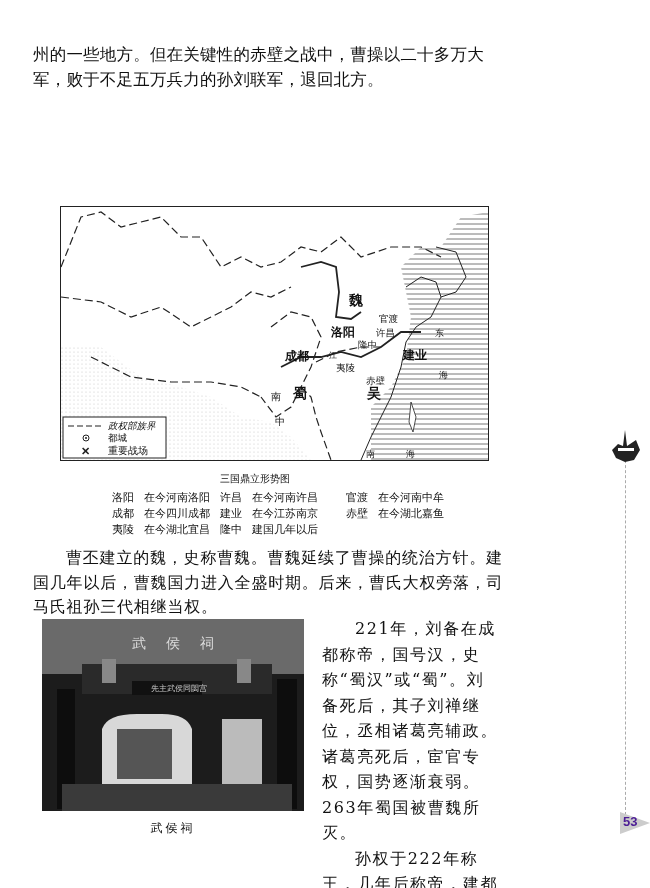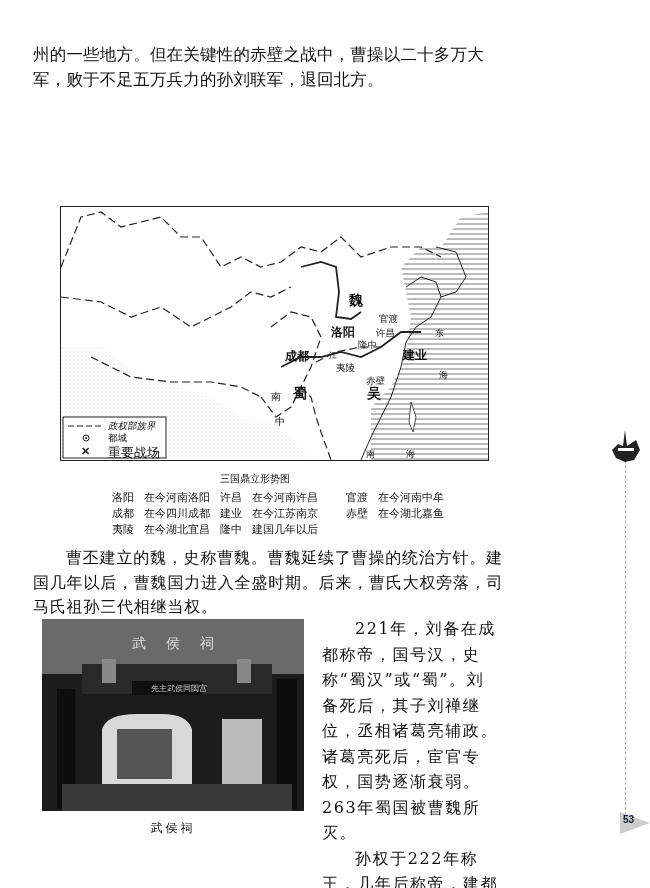--- a/index.html
+++ b/index.html
@@ -13,21 +13,21 @@
   .map-title-wrap{position:absolute;left:100px;width:310px;}
   #legend-table{position:absolute;left:112px;top:490px;font-size:11px;line-height:16px;border-collapse:collapse;}
   #legend-table td{padding:0 10px 0 0;white-space:nowrap;}
   #p2{top:546px;font-size:16px;letter-spacing:0.8px;}
   #photo{position:absolute;left:42px;top:619px;width:262px;height:192px;background:#2a2a2a;overflow:hidden;}
   #photo-caption{position:absolute;left:42px;width:262px;top:820px;text-align:center;font-size:12px;letter-spacing:3px;}
   #p3{left:322px;top:616px;width:178px;font-size:16px;line-height:25.5px;letter-spacing:1.6px;}
   #margin-line{position:absolute;left:625px;top:440px;width:1px;height:380px;border-left:1px dashed #aaa;}
   #margin-emblem{position:absolute;left:608px;top:428px;width:34px;height:40px;}
   #page-num{position:absolute;left:620px;top:812px;width:30px;height:22px;}
-  #page-num span{position:absolute;left:3px;top:2px;font-family:"Liberation Sans",sans-serif;font-weight:bold;font-size:10px;color:#0f172a;}
+  #page-num span{position:absolute;left:3px;top:2px;font-family:"Liberation Sans",sans-serif;font-weight:bold;font-size:13px;color:#4c1d95;}
 </style>
 </head>
 <body>
 
 <div class="para" id="p1">
   <p>州的一些地方。但在关键性的赤壁之战中，曹操以二十多万大军，败于不足五万兵力的孙刘联军，退回北方。</p>
 </div>
 
 <div id="map">
   <svg width="427" height="253" viewBox="0 0 427 253">
@@ -53,21 +53,21 @@
     <path d="M375,40 L395,45 405,70 395,85 380,90" fill="none" stroke="#222" stroke-width="1"></path>
     <path d="M350,195 L355,210 352,225 348,215 Z" fill="#fff" stroke="#222" stroke-width="0.8"></path>
     <rect x="2" y="210" width="103" height="41" fill="#fff" stroke="#222" stroke-width="1"></rect>
     <line x1="7" y1="219" x2="40" y2="219" stroke="#222" stroke-width="1.2" stroke-dasharray="6,3"></line>
     <circle cx="25" cy="231" r="3" fill="none" stroke="#222"></circle>
       <circle cx="25" cy="231" r="1" fill="#222"></circle>
     <text x="20" y="248" font-size="11" font-weight="bold" fill="#222">✕</text>
   </svg>
   <span style="position:absolute;left:47px;top:213px;font-size:9.5px;font-style:italic;">政权部族界</span>
   <span style="position:absolute;left:47px;top:225px;font-size:9.5px;">都城</span>
-  <span style="position:absolute;left:47px;top:237px;font-size:13px;">重要战场</span>
+  <span style="position:absolute;left:47px;top:237px;font-size:10px;">重要战场</span>
   <span style="position:absolute;left:288px;top:85px;font-size:14px;font-weight:bold;">魏</span>
   <span style="position:absolute;left:232px;top:178px;font-size:14px;font-weight:bold;">蜀</span>
   <span style="position:absolute;left:306px;top:178px;font-size:14px;font-weight:bold;">吴</span>
   <span style="position:absolute;left:270px;top:117px;font-size:12px;font-weight:bold;">洛阳</span>
   <span style="position:absolute;left:224px;top:141px;font-size:12px;font-weight:bold;">成都</span>
   <span style="position:absolute;left:342px;top:140px;font-size:12px;font-weight:bold;">建业</span>
   <span style="position:absolute;left:315px;top:120px;font-size:9.5px;">许昌</span>
   <span style="position:absolute;left:318px;top:106px;font-size:9.5px;">官渡</span>
   <span style="position:absolute;left:297px;top:132px;font-size:9.5px;">隆中</span>
   <span style="position:absolute;left:275px;top:155px;font-size:9.5px;">夷陵</span>

